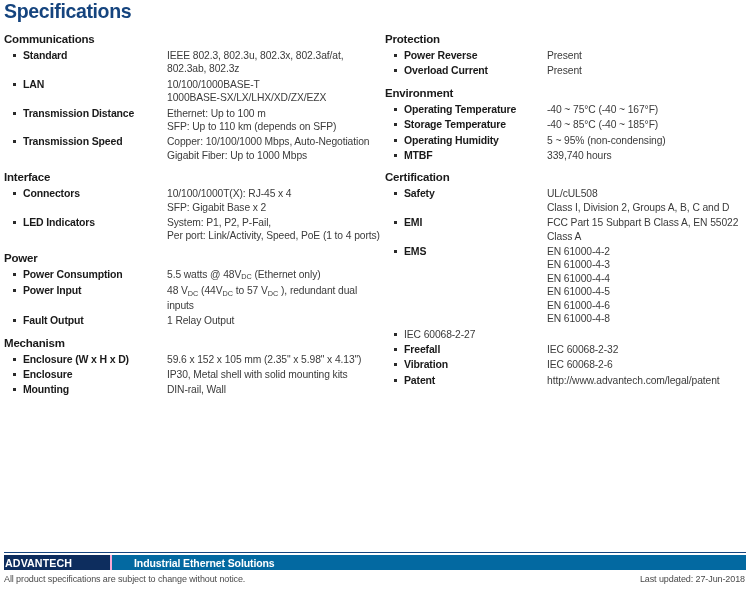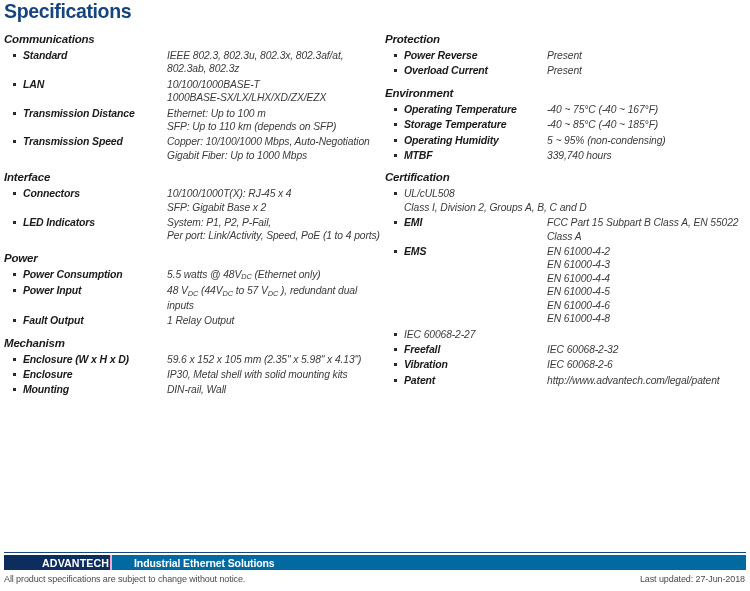--- a/index.html
+++ b/index.html
@@ -32,21 +32,20 @@
   
   .columns {
     position: absolute;
     top: 33px;
     left: 0;
     width: 750px;
   }
   .col {
     position: absolute;
     top: 0;
-    font-style: italic;
   }
   .col-left  { left: 4px;   width: 376px; }
   .col-right { left: 385px; width: 365px; }
 
   .group { margin-bottom: 9px; }
 
   .group-title {
     font-size: 11.5px;
     font-weight: bold;
     color: #1a1a1a;
@@ -121,21 +120,21 @@
     width: 742px;
     height: 15px;
     display: flex;
     align-items: stretch;
   }
   .logo-block {
     width: 106px;
     background: #0d2d5e;
     display: flex;
     align-items: center;
-    justify-content: flex-end;
+    justify-content: flex-start;
   }
   .logo-text {
     color: #ffffff;
     font-size: 11px;
     font-weight: bold;
     letter-spacing: 0.1px;
     transform: scaleX(0.97);
   }
   .banner-block {
     flex: 1;
@@ -326,20 +325,21 @@
           <div class="label">MTBF</div>
           <div class="value">339,740 hours</div>
         </div>
       </div>
       <div class="group">
         <div class="group-title">Certification</div>
         <div class="row">
           <div class="bullet">
             <i></i>
           </div>
+          <div class="label">Safety</div>
           <div class="value">UL/cUL508
 Class I, Division 2, Groups A, B, C and D</div>
         </div>
         <div class="row">
           <div class="bullet">
             <i></i>
           </div>
           <div class="label">EMI</div>
           <div class="value">FCC Part 15 Subpart B Class A,  EN 55022
 Class A</div>

